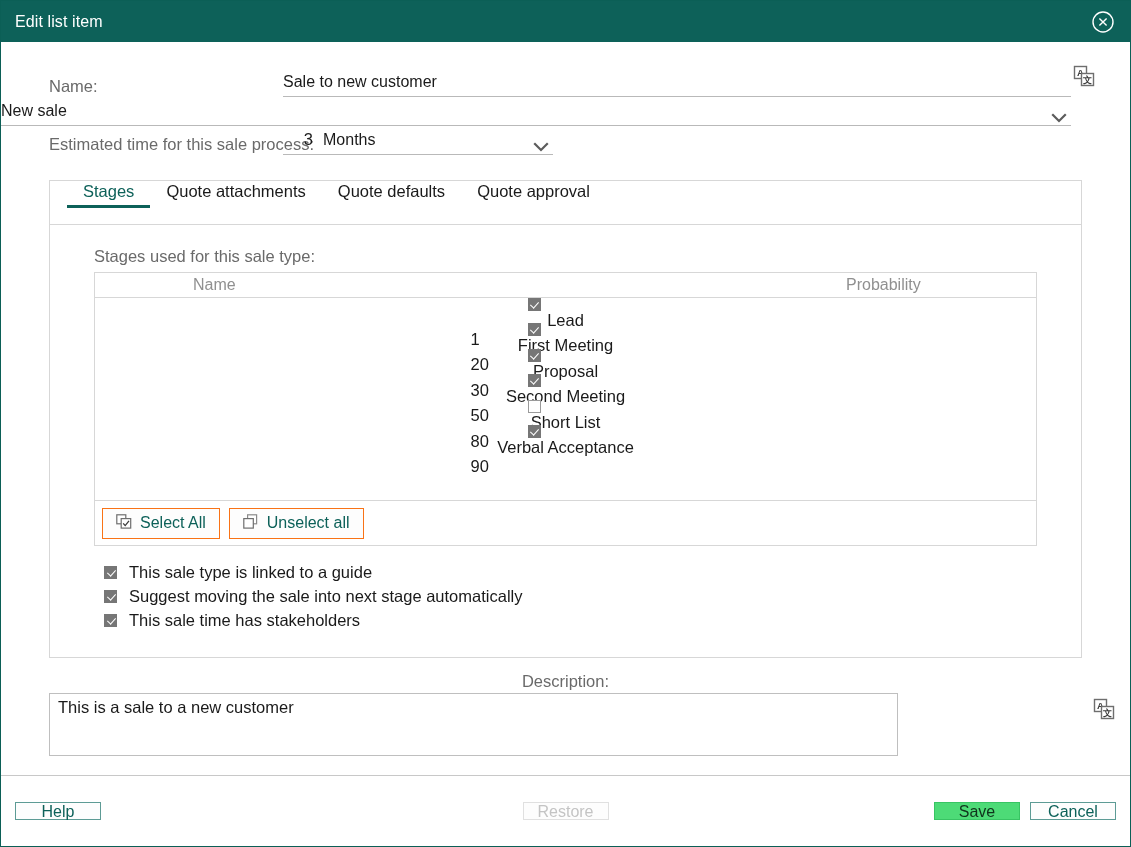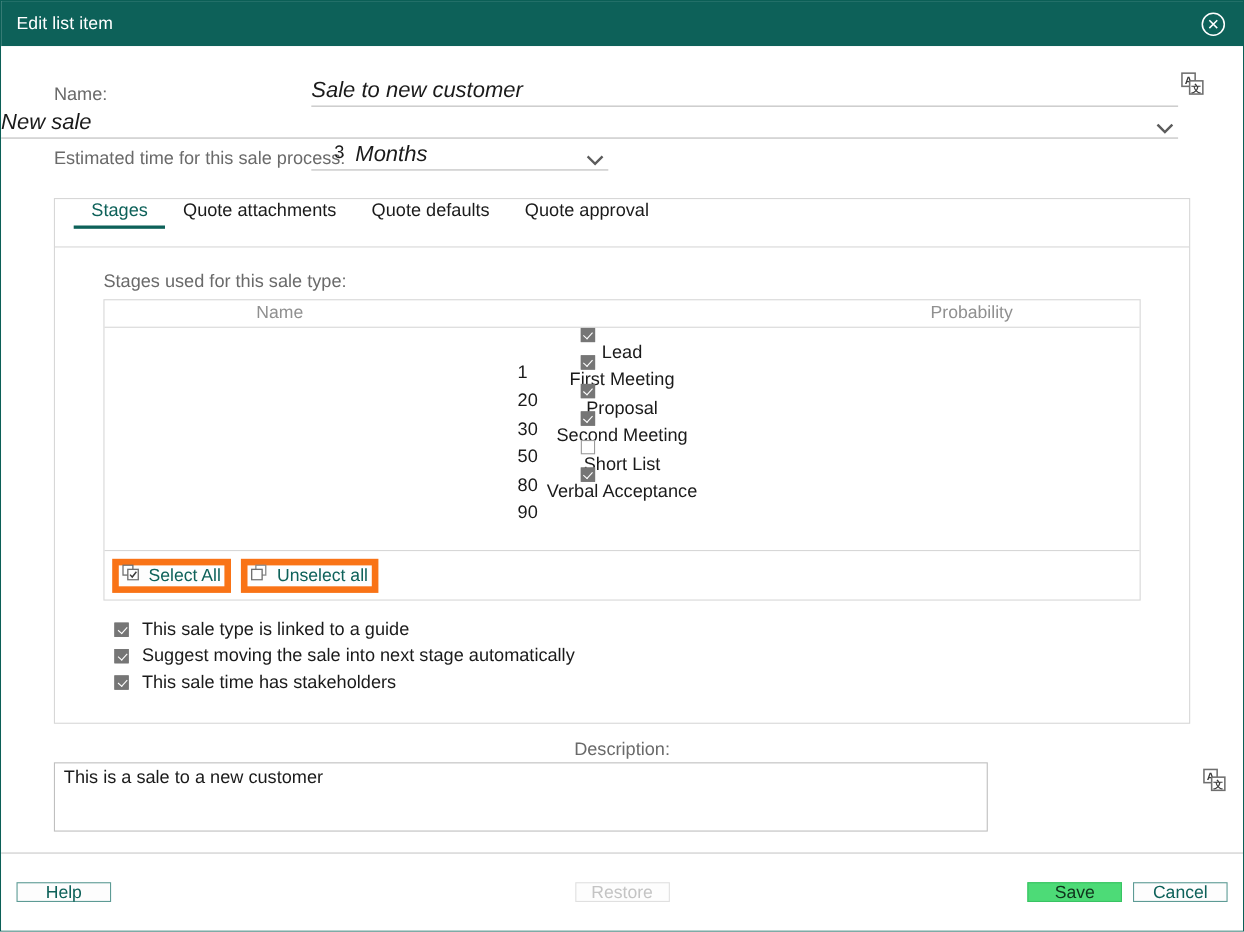--- a/index.html
+++ b/index.html
@@ -80,25 +80,24 @@
     position: relative;
     flex: 1;
     border-bottom: 1px solid #b9b9b9;
     height: 27px;
     box-sizing: border-box;
     display: flex;
     align-items: center;
     margin-right: 59px;
   }
   .field-value {
-    font-size: 20px;
+    font-size: 16px;
     color: #1a1a1a;
     line-height: 20px;
     padding-bottom: 3px;
-    font-style: italic;
   }
   .field-control.narrow {
     flex: 0 0 270px;
     margin-right: 0;
   }
   .chev {
     position: absolute;
     right: 4px;
     bottom: 6px;
     width: 16px;
@@ -167,21 +166,20 @@
   
   .grid {
     border: 1px solid #d7d7d7;
     box-sizing: border-box;
   }
   .grid-head {
     display: flex;
     border-bottom: 1px solid #d7d7d7;
     height: 24px;
     align-items: center;
-    gap: 40px;
   }
   .grid-head .col-check { width: 98px; }
   .grid-head .col-name { flex: 1; color: #909090; font-size: 16px; }
   .grid-head .col-prob { width: 190px; color: #909090; font-size: 16px; }
   .grid-rows {
     height: 202px;
     overflow: hidden;
   }
   .grid-row {
     display: flex;
@@ -237,29 +235,29 @@
   
   .grid-actions {
     border-top: 1px solid #d7d7d7;
     height: 44px;
     display: flex;
     align-items: center;
     padding-left: 7px;
   }
   .tbtn {
     height: 31px;
-    border: 6px solid #f97316;
+    border: 1px solid #f97316;
     background: #fdfdfd;
     color: #0d6159;
     font-size: 16px;
     font-family: "Liberation Sans", sans-serif;
     display: inline-flex;
-    align-items: flex-end;
+    align-items: center;
     gap: 8px;
-    padding: 0 3px;
+    padding: 0 13px;
     cursor: pointer;
     margin-right: 9px;
   }
 
   
   .opts {
     padding: 14px 0 0 10px;
   }
   .opt {
     display: flex;

